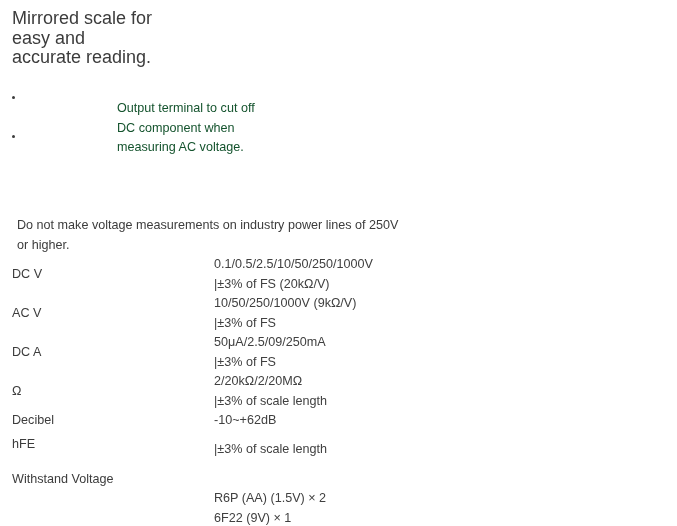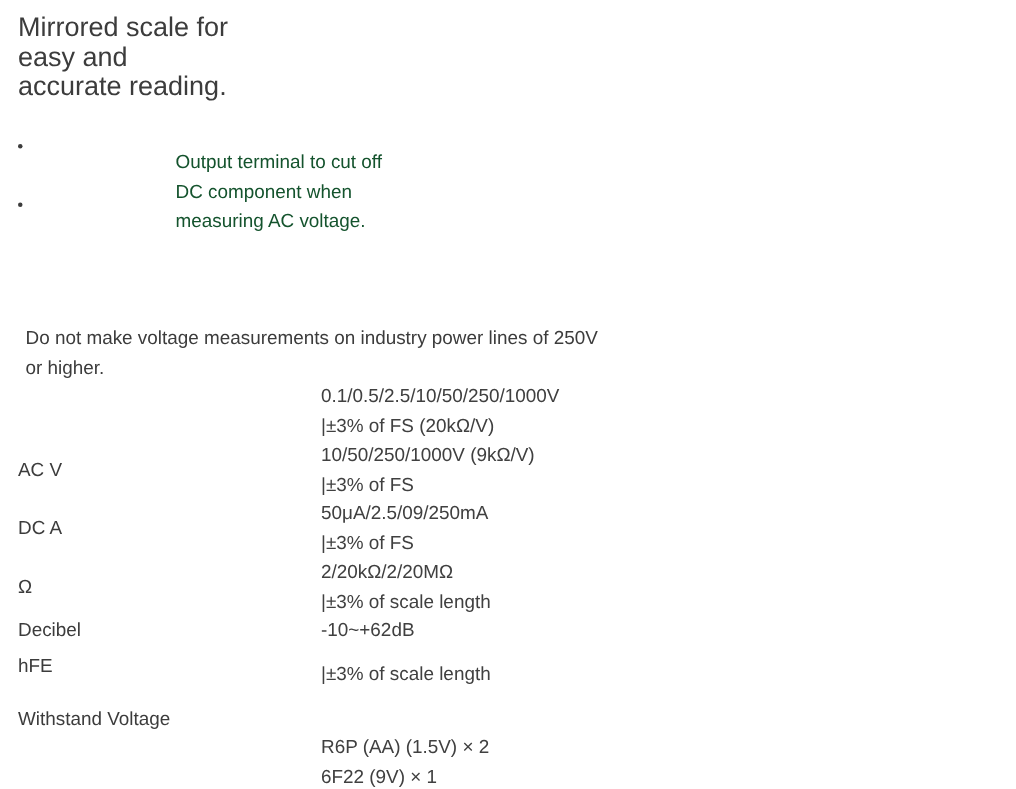--- a/index.html
+++ b/index.html
@@ -181,20 +181,21 @@
   </div>
 
   <div class="warning">
     <span class="line">Do not make voltage measurements on industry power lines of 250V</span>
     <span class="line">or higher.</span>
   </div>
 
   <div class="spec-table">
 
     <div class="spec-row rows-2">
+      <span class="spec-label" style="top: 9.75px;">DC V</span>
       <span class="spec-values">
         <span class="line">0.1/0.5/2.5/10/50/250/1000V</span>
         <span class="line">|±3% of FS (20kΩ/V)</span>
       </span>
     </div>
 
     <div class="spec-row rows-2">
       <span class="spec-label" style="top: 9.75px;">AC V</span>
       <span class="spec-values">
         <span class="line">10/50/250/1000V (9kΩ/V)</span>

